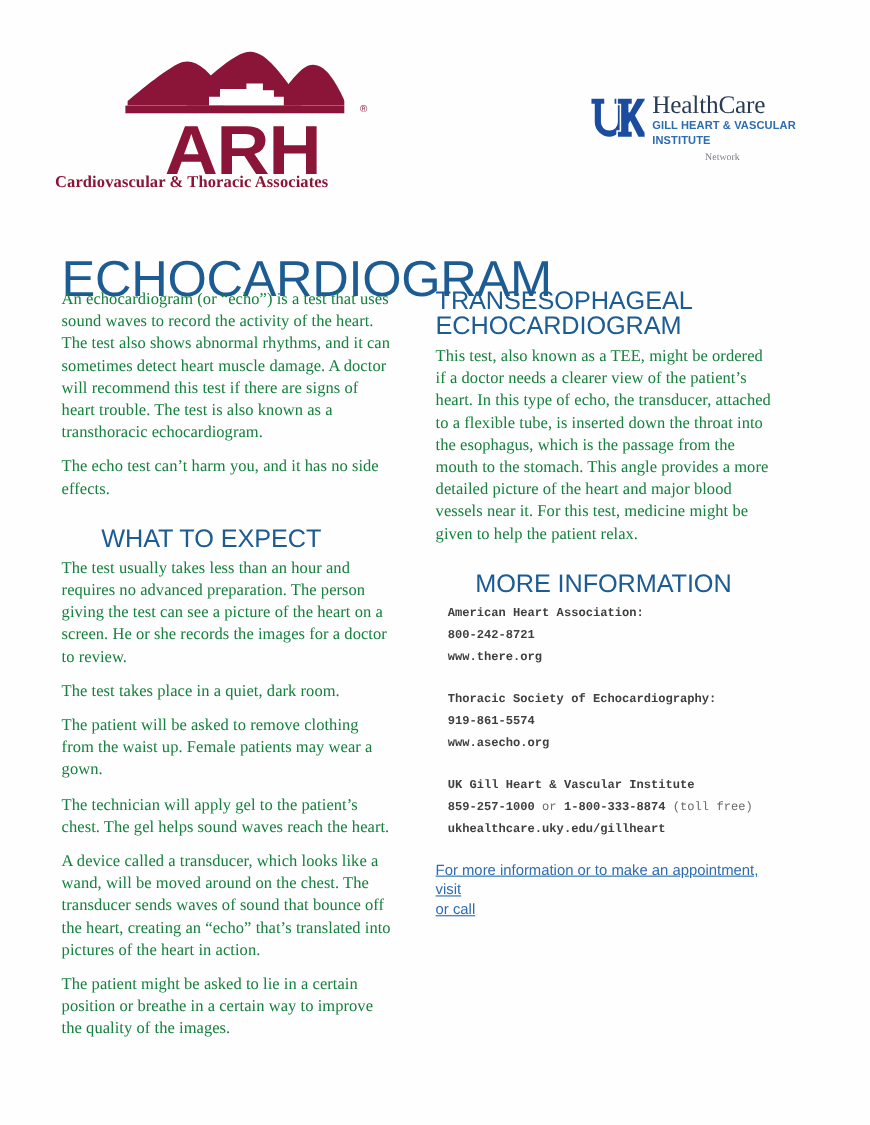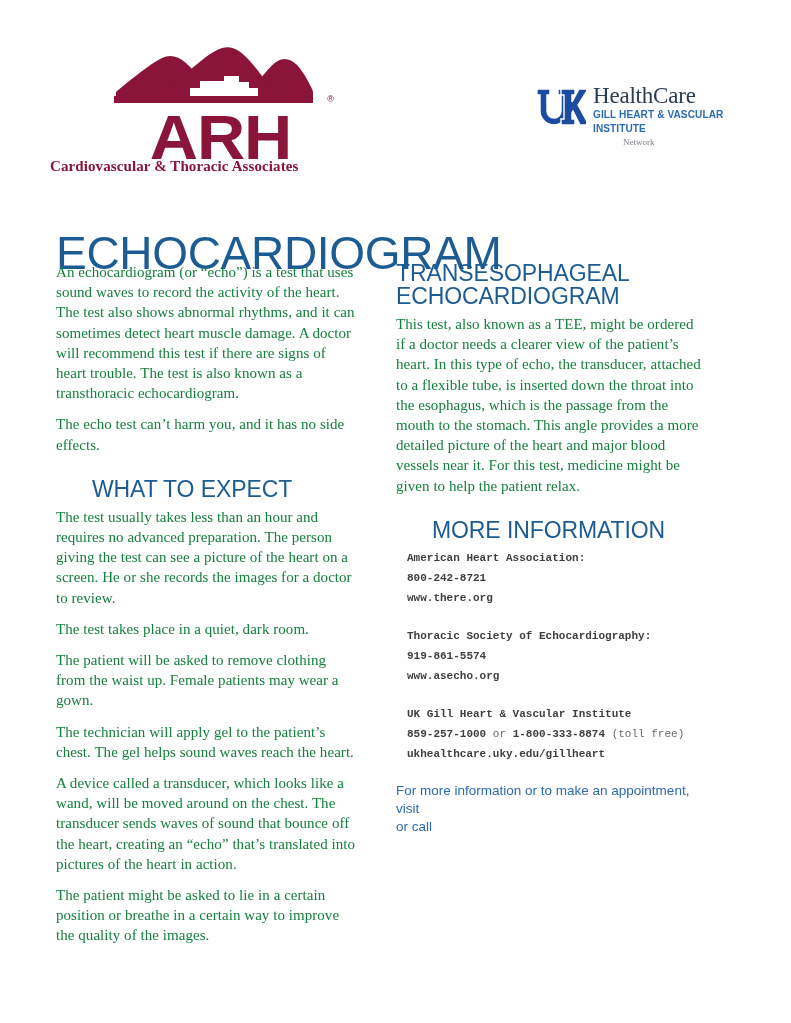--- a/index.html
+++ b/index.html
@@ -112,21 +112,21 @@
     margin-top: 2px;
     transform: scaleX(0.96);
     transform-origin: left;
   }
   .uk-network {
     font-family: "Liberation Serif", serif;
     font-size: 9px;
     line-height: 11px;
     color: #7a7f86;
     margin-top: 3px;
-    margin-left: 30px;
+    margin-left: 48px;
   }
 
   
   .doc-title {
     position: absolute;
     left: 56px;
     top: 197px;
     font-family: "Liberation Sans", sans-serif;
     font-weight: normal;
     font-size: 46px;
@@ -181,20 +181,21 @@
     margin: 0 0 18px 11px;
   }
   .contact-block .reg { font-weight: normal; color: #6a6a6a; }
 
   .closing {
     font-family: "Liberation Sans", sans-serif;
     font-size: 13.5px;
     line-height: 18px;
     color: #2c6cb0;
     margin: 0;
+    text-decoration: underline;
   }
   .closing div { white-space: pre-wrap; }
 </style>
 </head>
 <body>
 
 <div class="page">
 
   <div class="header">
 

